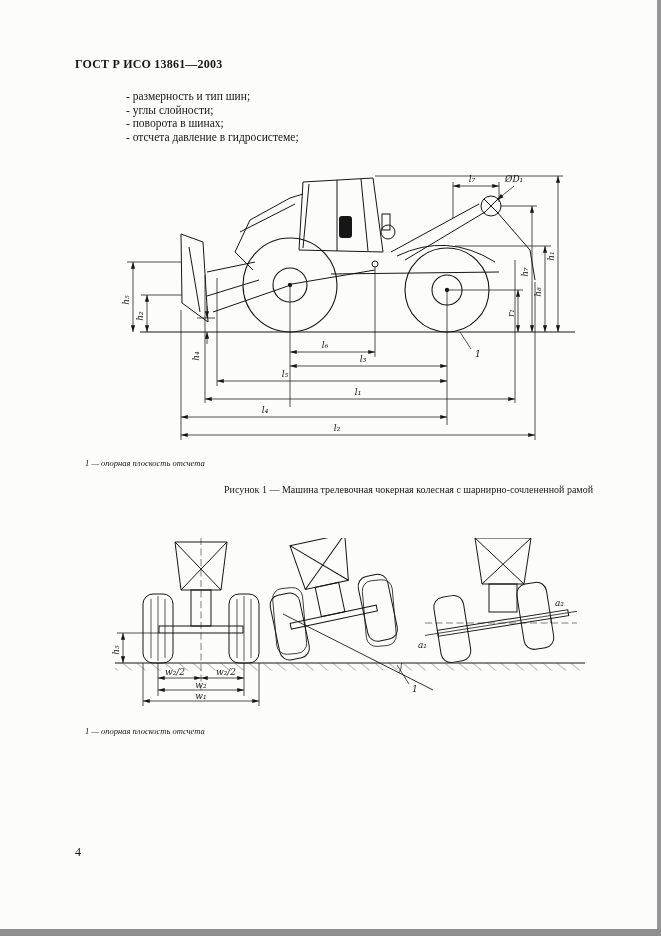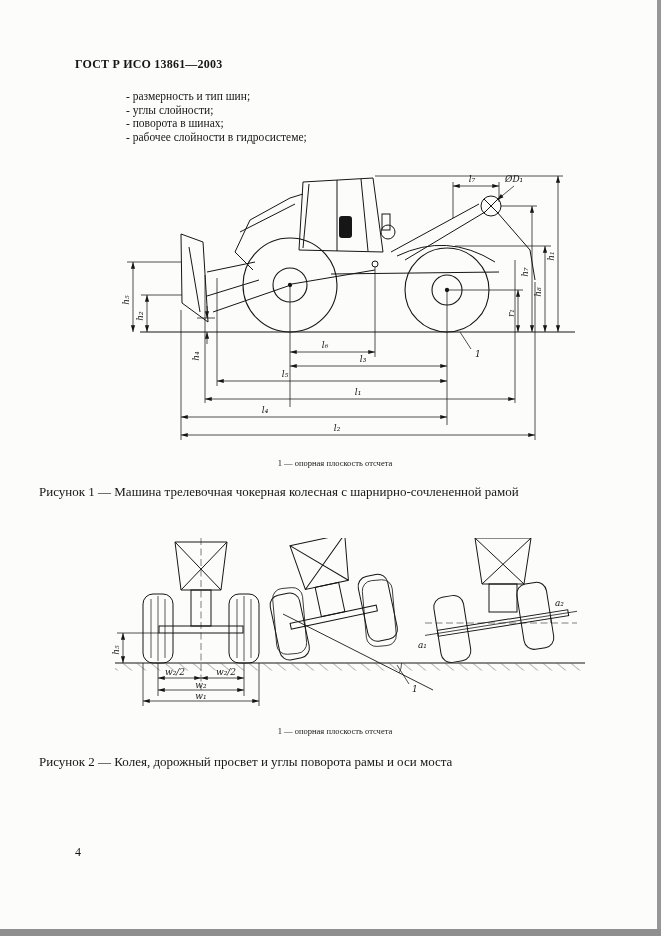--- a/index.html
+++ b/index.html
@@ -4,39 +4,39 @@
 <style>
   * { margin:0; padding:0; box-sizing:border-box; }
   html,body { background:#e8e8e6; }
   .page {
     position:relative; width:661px; height:936px; background:#fcfcfa;
     font-family:"Liberation Serif", serif; color:#161616; overflow:hidden;
   }
   .header { position:absolute; left:75px; top:57px; font-size:12px; font-weight:bold; letter-spacing:0.2px; }
   .bullets { position:absolute; left:100px; top:90px; font-size:11.5px; line-height:13.5px;margin-left:26px; }
   .fig { position:absolute; }
-  .legend { position:absolute; left:85px; width:500px; text-align:center; font-size:8.5px; }
-  .caption { position:absolute; left:39px; width:561px; text-align:left; font-size:13px; }
+  .legend { position:absolute; left:85px; width:500px; text-align:left; font-size:8.5px; font-style:italic; }
+  .caption { position:absolute; left:32px; width:561px; text-align:right; font-size:10px; }
   .pagenum { position:absolute; left:75px; top:845px; font-size:12px; }
   .edge-right { position:absolute; right:0; top:0; width:4px; height:936px; background:#969696; }
   .edge-bottom { position:absolute; left:0; bottom:0; width:661px; height:7px; background:#8f8f8f; }
   svg .lbl text { font-family:"DejaVu Serif", serif; font-style:italic; font-size:9px; fill:#161616; stroke:none; }
 </style>
 </head>
 <body>
 
 <div class="page">
 
   <div class="header">ГОСТ Р ИСО 13861—2003</div>
 
   <div class="bullets">
     <div>-  размерность и тип шин;</div>
     <div>-  углы слойности;</div>
     <div>-  поворота в шинах;</div>
-    <div>-  рабочее слойности в гидросистеме;</div>
+    <div>-  отсчета давление в гидросистеме;</div>
   </div>
 
   <svg class="fig" style="left:85px; top:160px;" width="500" height="300" viewBox="0 0 500 300">
     <defs>
       <marker id="arr" viewBox="0 0 10 10" refX="9.5" refY="5" markerWidth="10" markerHeight="10" orient="auto-start-reverse">
         <path d="M0.5,2.2 L9.5,5 L0.5,7.8 z" fill="#161616"></path>
       </marker>
     </defs>
 
     <g stroke="#161616" fill="none" stroke-width="1.1">
@@ -198,19 +198,18 @@
       <text x="141" y="137" text-anchor="middle">w₂/2</text>
       <text x="116" y="149.5" text-anchor="middle">w₂</text>
       <text x="116" y="160.5" text-anchor="middle">w₁</text>
       <text x="333" y="110">a₁</text>
       <text x="470" y="68">a₂</text>
       <text x="327" y="154">1</text>
     </g>
   </svg>
 
   <div class="legend" style="top:726px">1 — опорная плоскость отсчета</div>
-  <div class="caption" style="top:754px">Рисунок 2 — Колея, дорожный просвет и углы поворота рамы и оси моста</div>
 
   <div class="pagenum">4</div>
 
   <div class="edge-right"></div>
   <div class="edge-bottom"></div>
 </div>
 
 </body></html>

